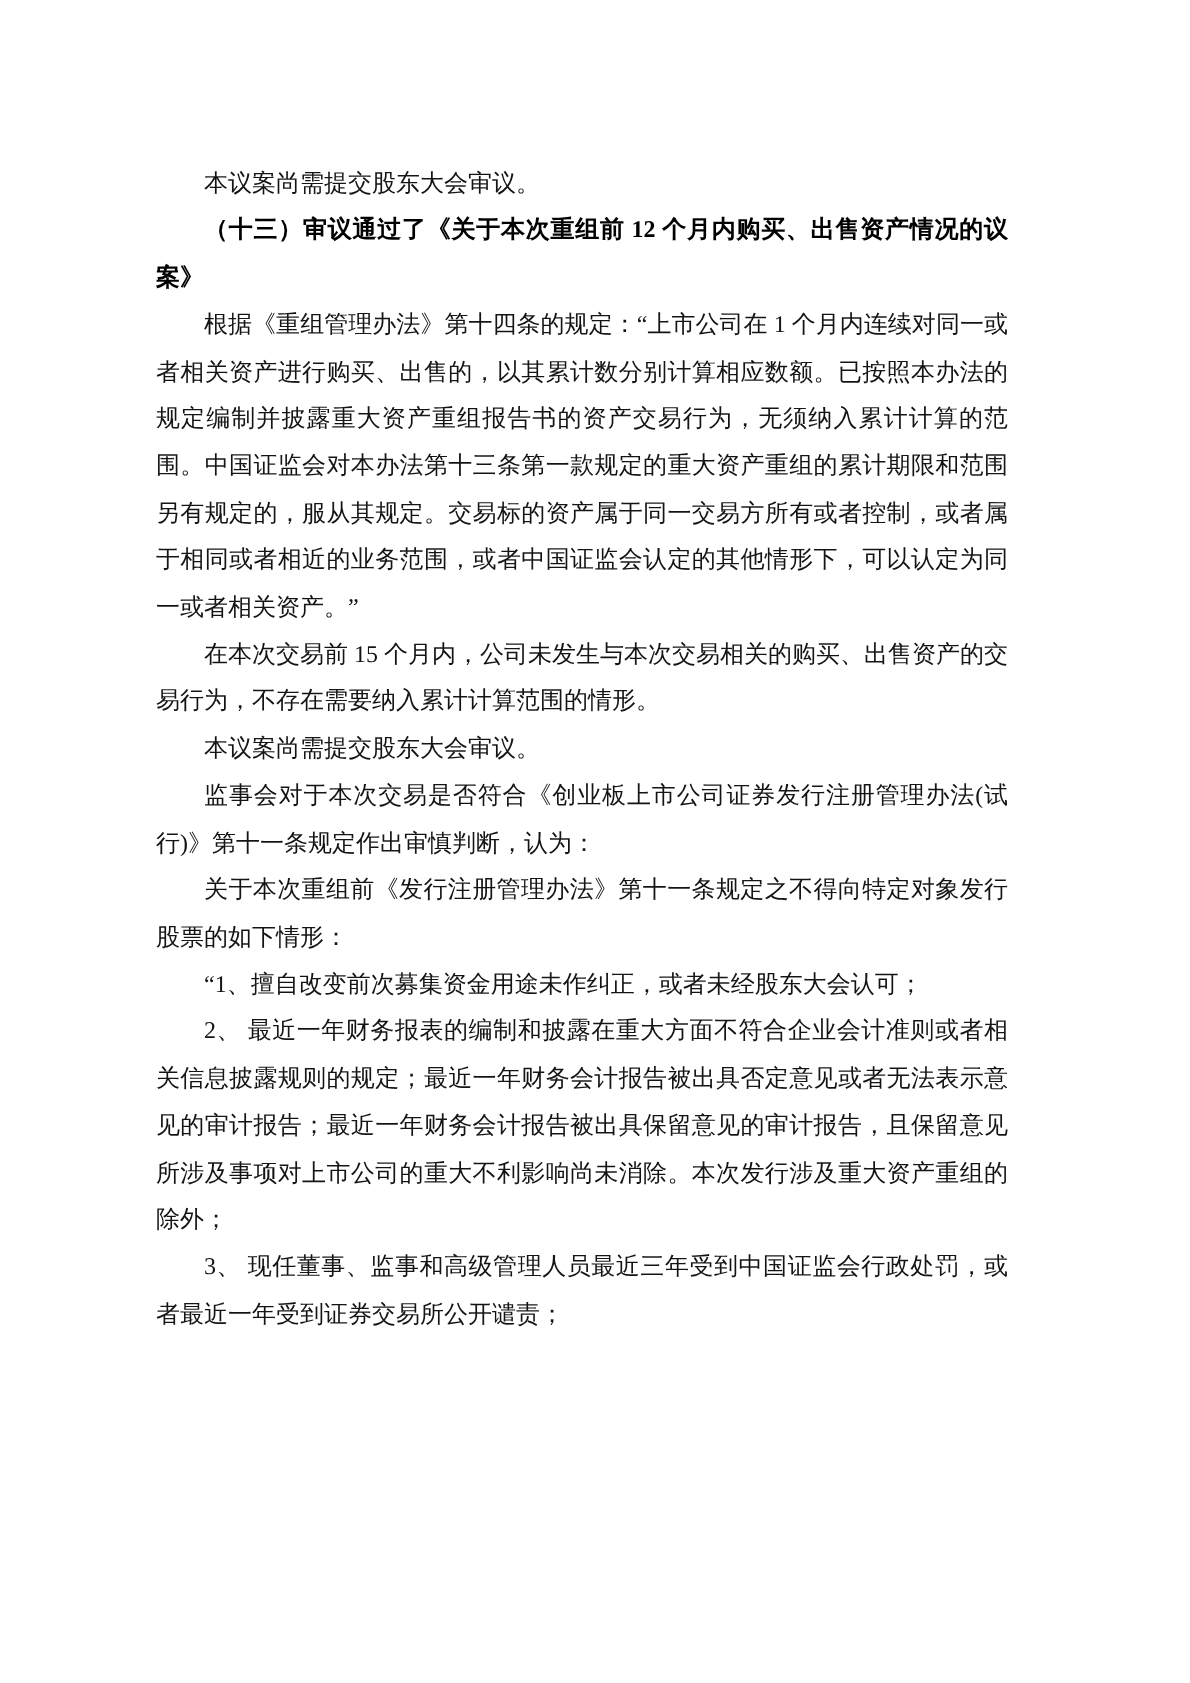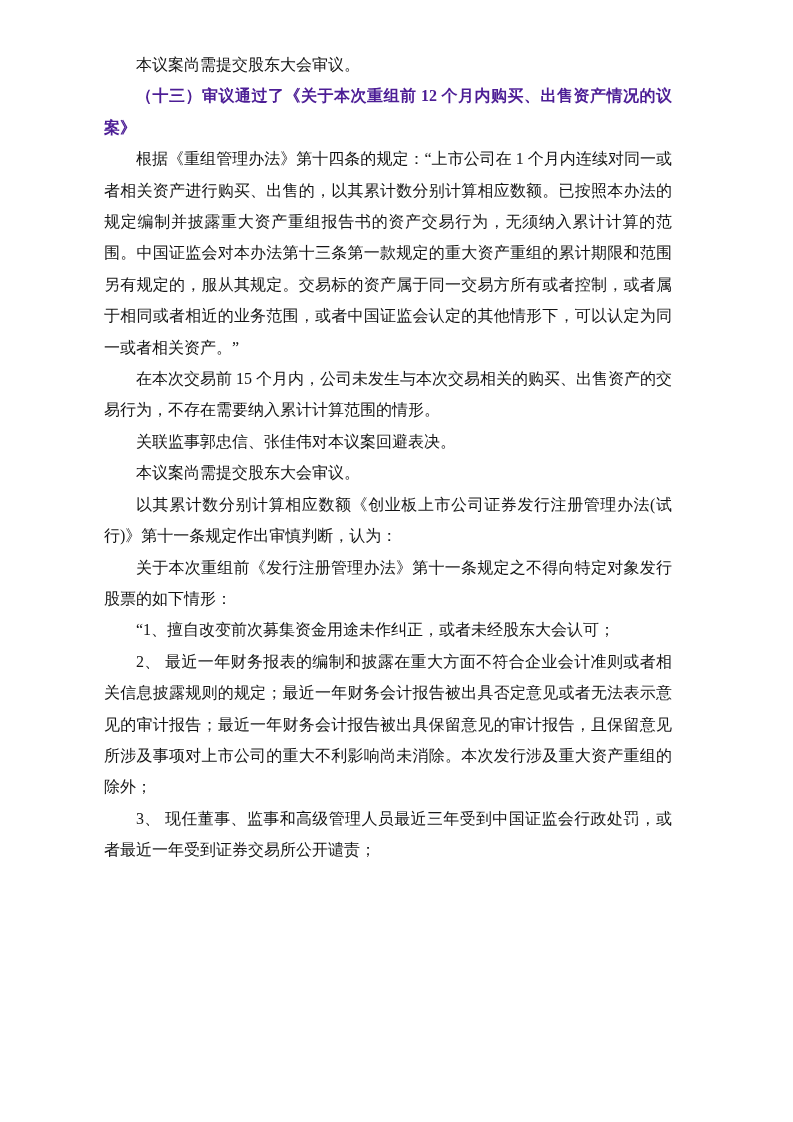--- a/index.html
+++ b/index.html
@@ -10,49 +10,48 @@
   body {
     width: 793px;
     height: 1122px;
     overflow: hidden;
   }
   .page {
     box-sizing: border-box;
     width: 793px;
     height: 840px;
     background: #ffffff;
-    padding: 49px 121px 0 104px;
+    padding: 107px 121px 0 104px;
   }
   .doc p {
     margin: 0;
     padding: 0;
     font-family: "Liberation Serif", "DejaVu Serif", serif;
     font-size: 16px;
     line-height: 31.4px;
     color: #141414;
     text-align: justify;
     text-justify: inter-ideograph;
     text-indent: 2em;
     word-break: break-all;
   }
   .doc p.heading {
     font-weight: 700;
-    color: #4c1d95;
+    color: #000000;
   }
 </style>
 </head>
 <body>
 
 <div class="page">
   <div class="doc">
     <p class="body">本议案尚需提交股东大会审议。</p>
     <p class="heading">（十三）审议通过了《关于本次重组前 12 个月内购买、出售资产情况的议案》</p>
     <p class="body">根据《重组管理办法》第十四条的规定：“上市公司在 1 个月内连续对同一或者相关资产进行购买、出售的，以其累计数分别计算相应数额。已按照本办法的规定编制并披露重大资产重组报告书的资产交易行为，无须纳入累计计算的范围。中国证监会对本办法第十三条第一款规定的重大资产重组的累计期限和范围另有规定的，服从其规定。交易标的资产属于同一交易方所有或者控制，或者属于相同或者相近的业务范围，或者中国证监会认定的其他情形下，可以认定为同一或者相关资产。”</p>
     <p class="body">在本次交易前 15 个月内，公司未发生与本次交易相关的购买、出售资产的交易行为，不存在需要纳入累计计算范围的情形。</p>
-    <p class="body">关联监事郭忠信、张佳伟对本议案回避表决。</p>
     <p class="body">本议案尚需提交股东大会审议。</p>
-    <p class="body">以其累计数分别计算相应数额《创业板上市公司证券发行注册管理办法(试行)》第十一条规定作出审慎判断，认为：</p>
+    <p class="body">监事会对于本次交易是否符合《创业板上市公司证券发行注册管理办法(试行)》第十一条规定作出审慎判断，认为：</p>
     <p class="body">关于本次重组前《发行注册管理办法》第十一条规定之不得向特定对象发行股票的如下情形：</p>
     <p class="body">“1、擅自改变前次募集资金用途未作纠正，或者未经股东大会认可；</p>
     <p class="body">2、 最近一年财务报表的编制和披露在重大方面不符合企业会计准则或者相关信息披露规则的规定；最近一年财务会计报告被出具否定意见或者无法表示意见的审计报告；最近一年财务会计报告被出具保留意见的审计报告，且保留意见所涉及事项对上市公司的重大不利影响尚未消除。本次发行涉及重大资产重组的除外；</p>
     <p class="body">3、 现任董事、监事和高级管理人员最近三年受到中国证监会行政处罚，或者最近一年受到证券交易所公开谴责；</p>
   </div>
 </div>
 
 </body></html>

